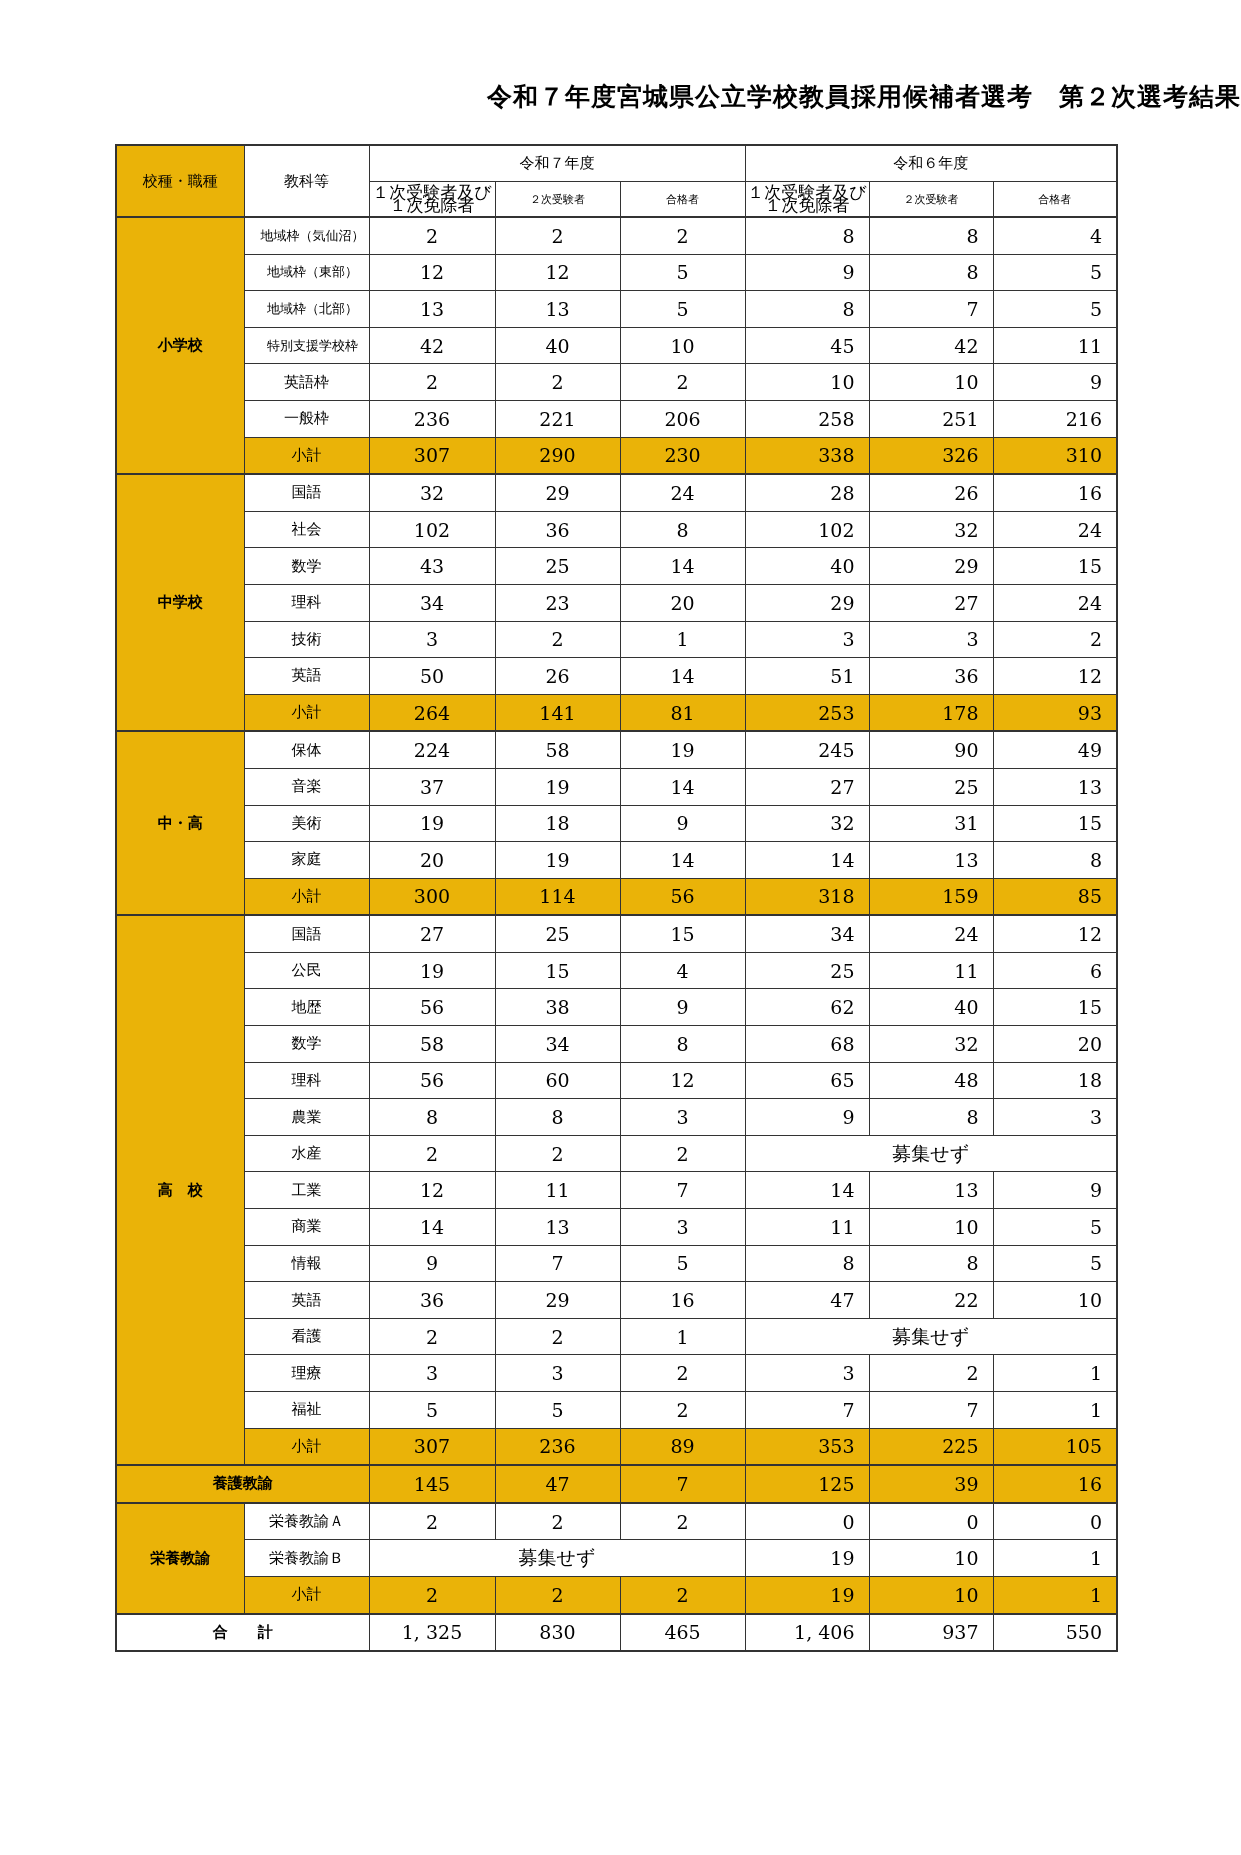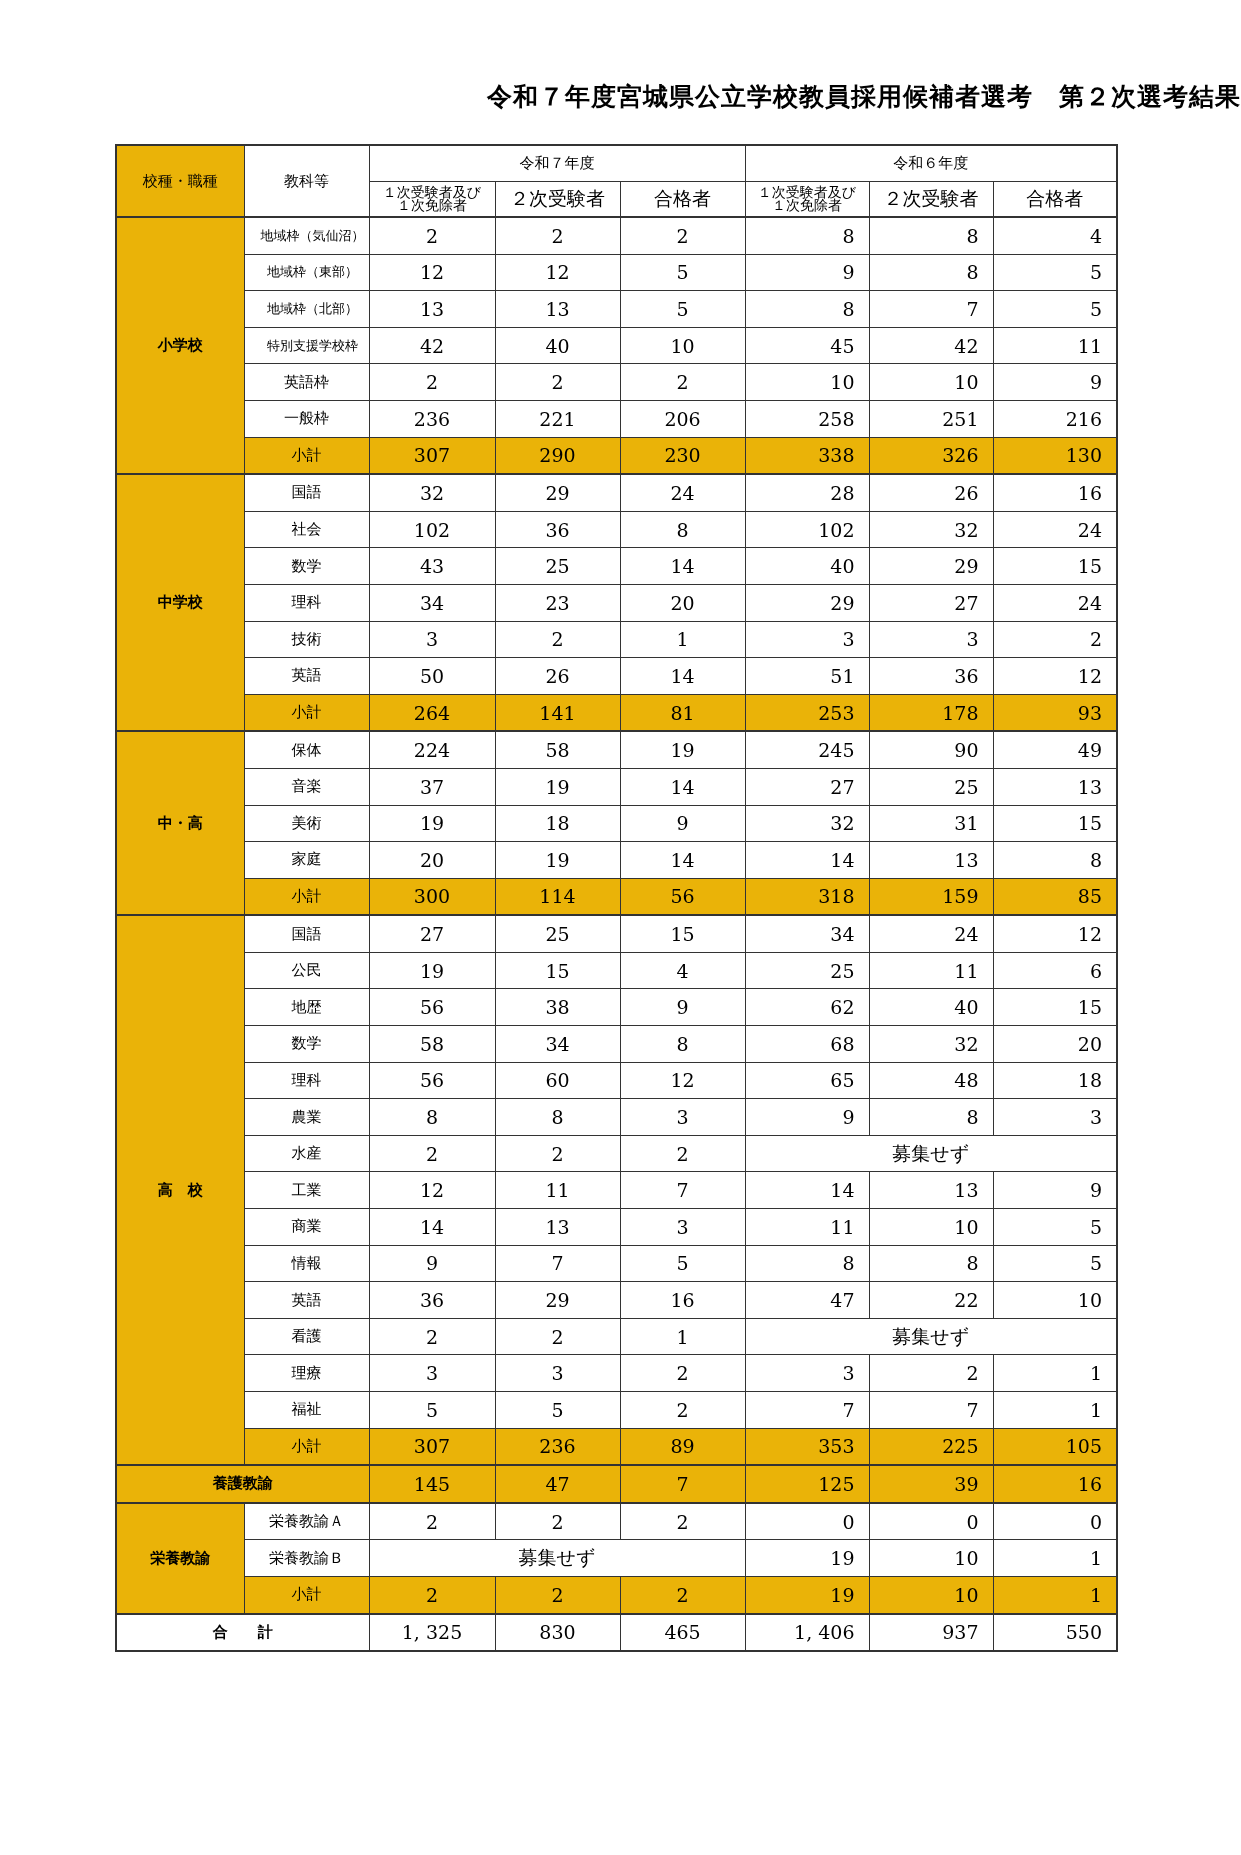--- a/index.html
+++ b/index.html
@@ -1,22 +1,22 @@
 <!DOCTYPE html>
 <html><head>
 <meta charset="utf-8">
 <style>
   html, body { margin: 0; padding: 0; background: #ffffff; }
   body { width: 1241px; height: 1855px; position: relative; font-family: "DejaVu Sans", sans-serif; color: #000; }
   .title { position: absolute; top: 80px; left: 0; width: 1241px; text-align: right; font-size: 25px; font-weight: bold; letter-spacing: 1px; }
   table.result { position: absolute; top: 144px; left: 115px; border-collapse: collapse; table-layout: fixed; width: 1001px; border: 2px solid #333; }
   table.result td { border: 1px solid #333; padding: 0; height: 35.6px; font-size: 19px; font-family: "DejaVu Serif", serif; }
   table.result tr.h1 td { height: 35px; font-size: 15px; font-family: "DejaVu Sans", sans-serif; text-align: center; }
-  table.result tr.h2 td { height: 34px; font-size: 19px; font-family: "DejaVu Sans", sans-serif; text-align: center; }
-  table.result tr.h2 td.small { font-size: 14px; line-height: 13px; }
+  table.result tr.h2 td { height: 34px; font-size: 11px; font-family: "DejaVu Sans", sans-serif; text-align: center; }
+  table.result tr.h2 td.small { font-size: 17px; line-height: 13px; }
   .yellow { background: #eab308; }
   .cat { text-align: center; font-family: "DejaVu Sans", sans-serif !important; font-size: 15px !important; font-weight: bold; }
   .subj { text-align: center; font-family: "DejaVu Sans", sans-serif !important; font-size: 15px !important; }
   .subj.sm { font-size: 13px !important; padding-left: 12px; }
   .c { text-align: center; }
   .r { text-align: right; padding-right: 14px !important; }
   .none { text-align: center; font-family: Liberation Sans, sans-serif; font-size: 19px !important; }
   .thick-top td { border-top: 2px solid #333 !important; }
 </style>
 </head>
@@ -105,21 +105,21 @@
         <td class="r">251</td>
         <td class="r">216</td>
       </tr>
       <tr>
         <td class="subj yellow">小計</td>
         <td class="c yellow">307</td>
         <td class="c yellow">290</td>
         <td class="c yellow">230</td>
         <td class="r yellow">338</td>
         <td class="r yellow">326</td>
-        <td class="r yellow">130</td>
+        <td class="r yellow">310</td>
       </tr>
       <tr class="thick-top">
         <td class="cat yellow" rowspan="7">中学校</td>
         <td class="subj">国語</td>
         <td class="c">32</td>
         <td class="c">29</td>
         <td class="c">24</td>
         <td class="r">28</td>
         <td class="r">26</td>
         <td class="r">16</td>

